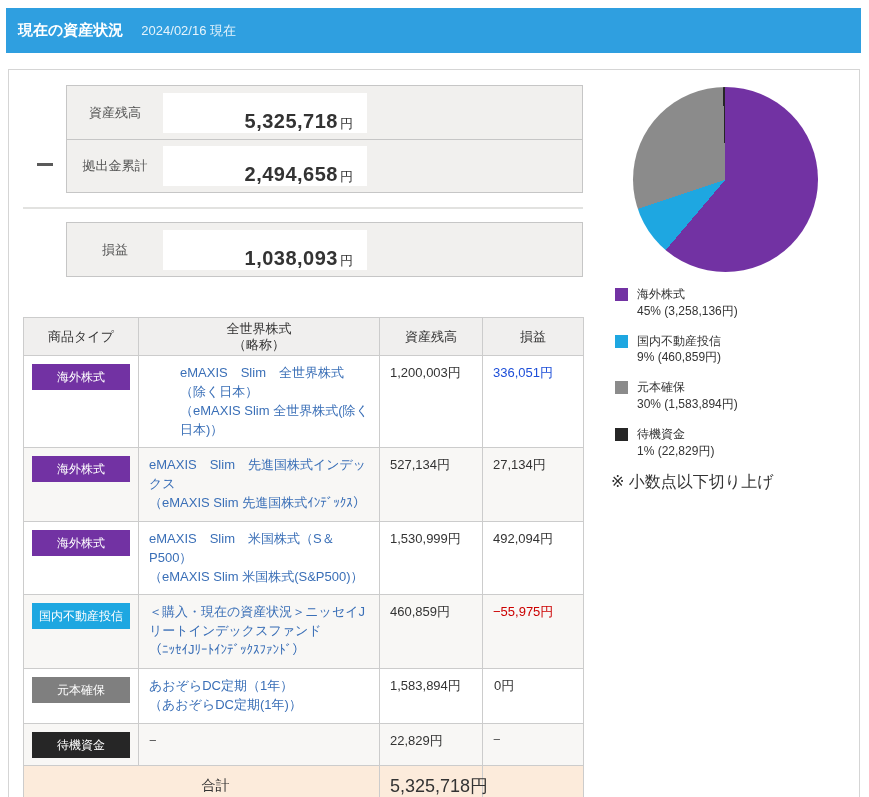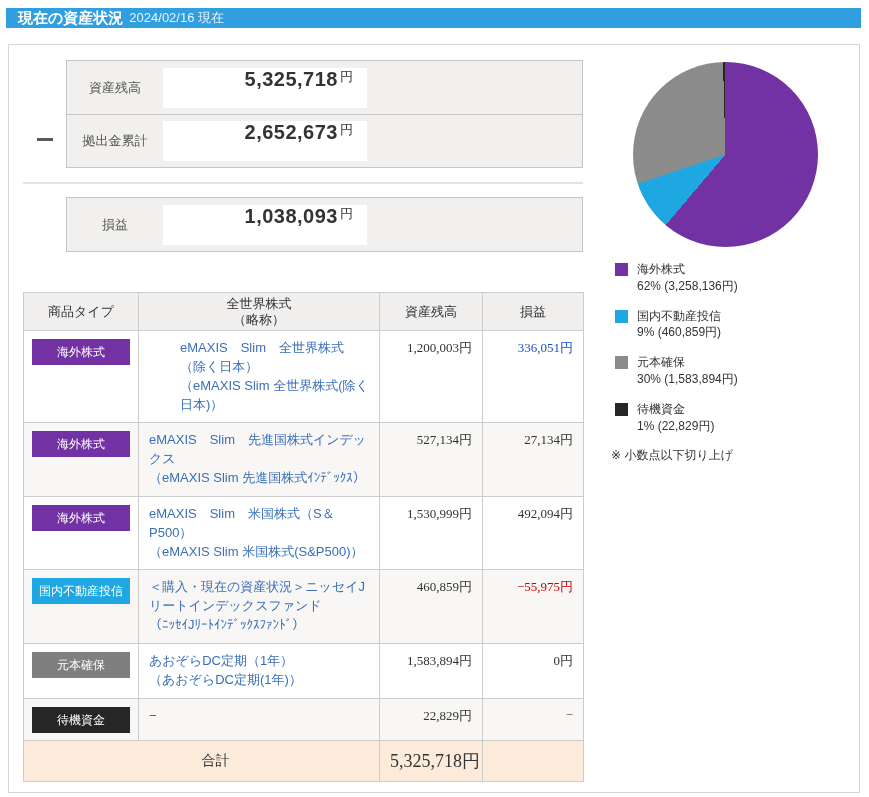--- a/index.html
+++ b/index.html
@@ -6,24 +6,24 @@
   html, body { background: #ffffff; }
   body {
     width: 869px; height: 797px;
     font-family: "Liberation Sans", "DejaVu Sans", sans-serif;
     color: #333;
     position: relative;
   }
   
   .titlebar {
     margin: 8px 8px 16px 6px;
-    height: 20px;
+    height: 45px;
     background: #2f9fe0;
     display: flex; align-items: center;
-    padding: 0 12px; gap: 6px;
+    padding: 0 12px; gap: 18px;
   }
   .titlebar .title { color: #fff; font-weight: bold; font-size: 15px; }
   .titlebar .date  { color: rgba(255,255,255,0.88); font-size: 13px; text-align: right; }
 
   
   .panel {
     margin: 15px 9px 0 8px;
     border: 1px solid #d5d5d5;
     background: #fff;
     min-height: 739px;
@@ -37,21 +37,21 @@
   .calc-row { display: flex; }
   .gutter { width: 43px; flex: none; display: flex; flex-direction: column; }
   .gutter .op-cell { height: 53px; display: flex; align-items: center; justify-content: center; }
   .minus-bar { width: 16px; height: 3px; background: #5a5a5a; }
   .group { flex: 1; border: 1px solid #c6c6c6; }
   .summary-row { height: 53px; background: #f1f0ee; display: flex; align-items: center; }
   .summary-row + .summary-row { border-top: 1px solid #c6c6c6; }
   .s-label { width: 96px; flex: none; text-align: center; font-size: 13px; color: #555; }
   .s-field {
     width: 204px; height: 40px; background: #fff;
-    display: flex; align-items: flex-start; justify-content: flex-end;
+    display: flex; align-items: flex-end; justify-content: flex-end;
     padding-right: 14px;
   }
   .s-value { font-size: 20px; font-weight: bold; color: #333; letter-spacing: 0.5px; }
   .s-unit { font-size: 13px; color: #333; margin-left: 2px; }
   .eq-divider { height: 2px; background: #e2e2e0; margin: 14px 0 13px 0; }
 
   
   table.holdings {
     margin-top: 40px;
     width: 100%;
@@ -68,39 +68,39 @@
   }
   tbody td { vertical-align: top; padding: 7px 8px; background: #fff; }
   tbody tr:nth-child(even) td { background: #f8f7f5; }
   td.c-type { text-align: center; padding-top: 8px; }
   .badge {
     display: inline-block; width: 98px; height: 26px; line-height: 26px;
     color: #fff; font-size: 12px; text-align: center;
   }
   td.c-name { color: #3a6fb7; line-height: 1.45; padding: 8px 10px; min-height: 40px; }
   .name-link { color: inherit; text-decoration: none; cursor: pointer; }
-  td.c-num { text-align: right; padding: 8px 10px; color: #333; white-space: nowrap; font-family: Liberation Serif, serif; }
+  td.c-num { text-align: left; padding: 8px 10px; color: #333; white-space: nowrap; }
   tfoot td {
     background: #fcebdb; height: 40px; vertical-align: middle;
     border-top: 2px solid #c9c9c9;
   }
   tfoot td.t-label { padding-left: 28px; font-size: 14px; color: #333; text-align: center; margin-left: 28px; }
   tfoot td.c-num { font-size: 18px; }
 
   
   .pie {
     width: 185px; height: 185px; border-radius: 50%;
     margin: 2px 0 0 24px;
     background: #ccc;
   }
   .legend { margin: 14px 0 0 6px; }
   .legend-item { display: flex; gap: 9px; margin-bottom: 13px; }
   .swatch { width: 13px; height: 13px; flex: none; margin-top: 2px; display: inline-block; }
   .legend-text { font-size: 12px; line-height: 1.4; color: #333; }
-  .note { font-size: 12px; color: #333; margin: 9px 0 0 2px; }
+  .note { font-size: 16px; color: #333; margin: 9px 0 0 2px; }
 </style>
 </head>
 <body>
 
 <div class="titlebar" style="background: rgb(47, 159, 224);">
   <span class="title">現在の資産状況</span>
   <span class="date">2024/02/16 現在</span>
 </div>
 
 <div class="panel">
@@ -118,21 +118,21 @@
         <div class="summary-row">
           <div class="s-label">資産残高</div>
           <div class="s-field">
             <span class="s-value">5,325,718</span>
             <span class="s-unit">円</span>
           </div>
         </div>
         <div class="summary-row">
           <div class="s-label">拠出金累計</div>
           <div class="s-field">
-            <span class="s-value">2,652,673</span>
+            <span class="s-value">2,494,658</span>
             <span class="s-unit">円</span>
           </div>
         </div>
       </div>
     </div>
 
     <div class="eq-divider"></div>
 
     <div class="calc-row">
       <div class="gutter"></div>
@@ -250,21 +250,21 @@
   </div>
 
   <div class="right-col">
     <div class="pie" id="pie" style="background: conic-gradient(rgb(114, 50, 163) 0%, rgb(114, 50, 163) 61.18%, rgb(30, 167, 225) 61.18%, rgb(30, 167, 225) 69.83%, rgb(139, 139, 139) 69.83%, rgb(139, 139, 139) 99.57%, rgb(38, 38, 38) 99.57%, rgb(38, 38, 38) 100%);"></div>
     <div class="legend">
 
         <div class="legend-item">
           <span class="swatch" style="background-color: rgb(114, 50, 163);"></span>
           <div class="legend-text">
             <div>海外株式</div>
-            <div>62% (3,258,136円)</div>
+            <div>45% (3,258,136円)</div>
           </div>
         </div>
 
         <div class="legend-item">
           <span class="swatch" style="background-color: rgb(30, 167, 225);"></span>
           <div class="legend-text">
             <div>国内不動産投信</div>
             <div>9% (460,859円)</div>
           </div>
         </div>

